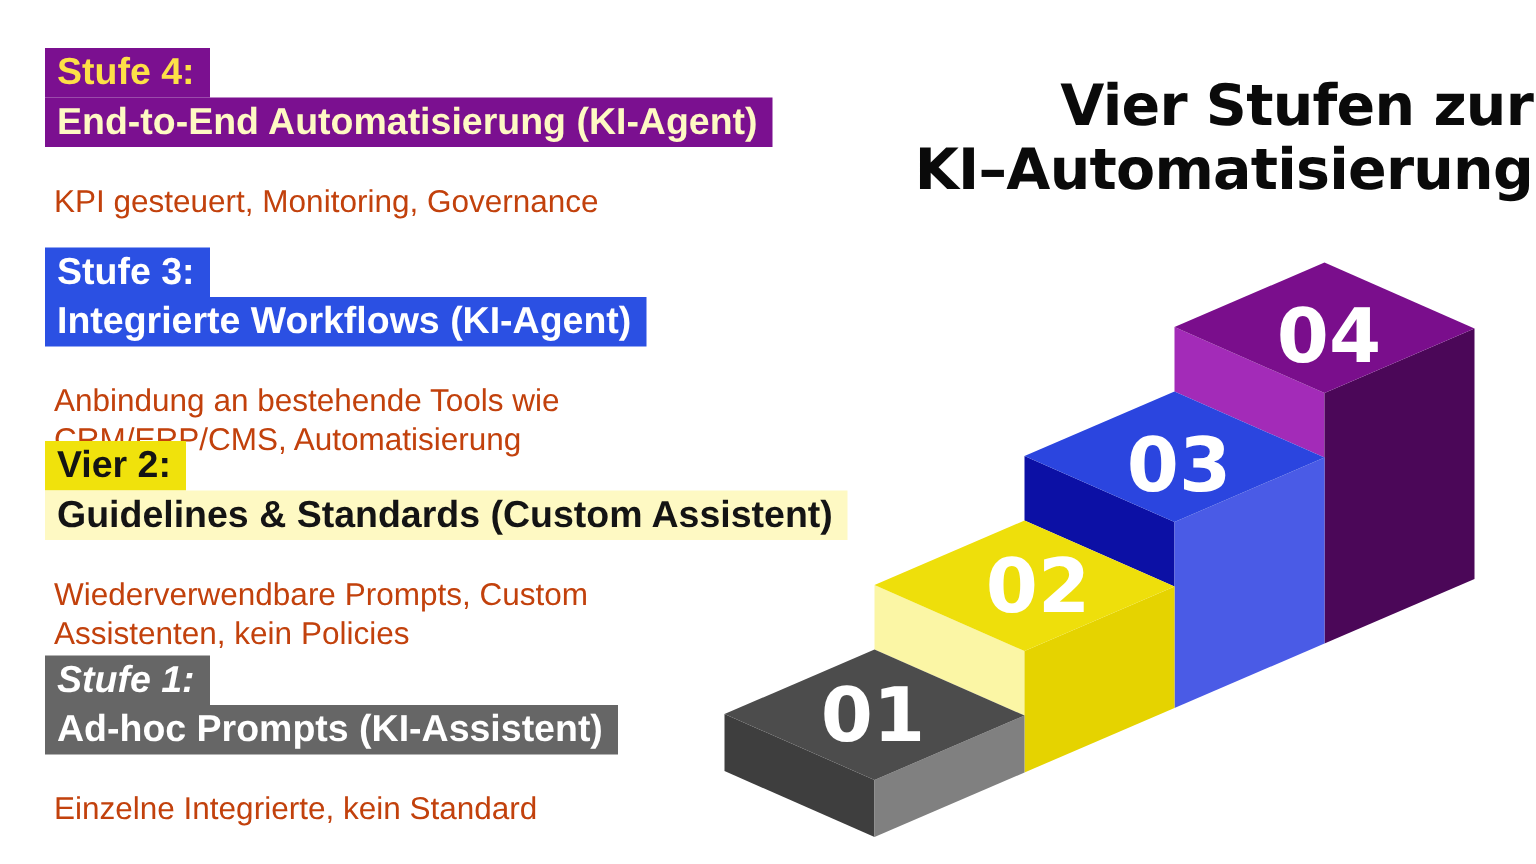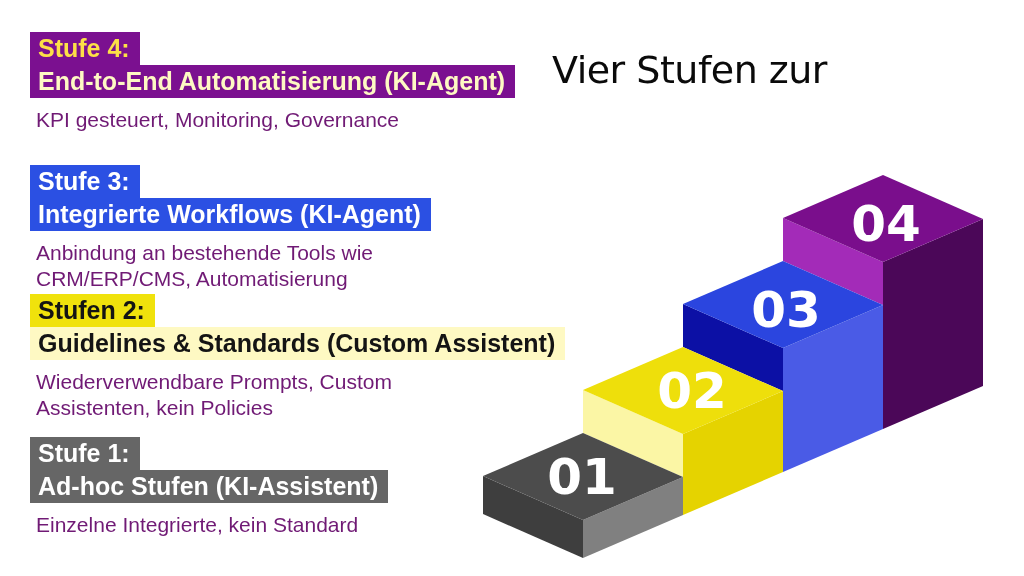--- a/index.html
+++ b/index.html
@@ -7,37 +7,37 @@
     width:1024px;height:576px;position:relative;overflow:hidden;
     background:#ffffff;
     font-family:"Liberation Sans",sans-serif;
     -webkit-font-smoothing:antialiased;
   }
   .canvas{position:absolute;inset:0;}
 
   
   .title{
     position:absolute;left:552px;top:24px;width:470px;
-    text-align:left;color:#0a0a0a;
+    text-align:right;color:#0a0a0a;
     font-family:"DejaVu Sans","Liberation Sans",sans-serif;
-    font-weight:400;font-size:38px;line-height:43px;letter-spacing:-0.5px;
+    font-weight:700;font-size:38px;line-height:43px;letter-spacing:-0.5px;
   }
   .title span{display:block;}
 
   
   .stage{position:absolute;left:30px;}
   .stage-label,.stage-heading{
     display:table; 
     padding:1px 10px 2px 8px;
     font-weight:700;font-size:25px;line-height:30px;
     white-space:nowrap;
   }
   .stage-desc{
-    margin-top:9px;padding-left:6px;
-    font-size:21px;line-height:26px;color:#701a75;
+    margin-top:24px;padding-left:6px;
+    font-size:21px;line-height:26px;color:#c2410c;
     white-space:pre-line;
   }
   .stage-4{top:32px;}
   .stage-3{top:165px;}
   .stage-2{top:294px;}
   .stage-1{top:437px;}
 
   
   svg.stairs{position:absolute;left:0;top:0;width:1024px;height:576px;}
   svg.stairs text{
@@ -46,45 +46,46 @@
     text-anchor:middle;dominant-baseline:central;
   }
 </style>
 </head>
 <body>
 
 <div class="canvas">
 
   <h1 class="title">
     <span>Vier Stufen zur</span>
+    <span>KI–Automatisierung</span>
   </h1>
 
   <section class="stage stage-4">
     <div class="stage-label" style="background-color: rgb(123, 16, 144); color: #fde047;">Stufe 4:</div>
     <div class="stage-heading" style="background-color: rgb(123, 16, 144); color: #fef9c3;">End-to-End Automatisierung (KI-Agent)</div>
     <div class="stage-desc">KPI gesteuert, Monitoring, Governance</div>
   </section>
 
   <section class="stage stage-3">
     <div class="stage-label" style="background-color: rgb(43, 80, 227); color: rgb(255, 255, 255);">Stufe 3:</div>
     <div class="stage-heading" style="background-color: rgb(43, 80, 227); color: rgb(255, 255, 255);">Integrierte Workflows (KI-Agent)</div>
     <div class="stage-desc">Anbindung an bestehende Tools wie
 CRM/ERP/CMS, Automatisierung</div>
   </section>
 
   <section class="stage stage-2">
-    <div class="stage-label" style="background-color: rgb(240, 226, 12); color: rgb(20, 20, 20);">Stufen 2:</div>
+    <div class="stage-label" style="background-color: rgb(240, 226, 12); color: rgb(20, 20, 20);">Vier 2:</div>
     <div class="stage-heading" style="background-color: #fef9c3; color: rgb(20, 20, 20);">Guidelines &amp; Standards (Custom Assistent)</div>
     <div class="stage-desc">Wiederverwendbare Prompts, Custom
 Assistenten, kein Policies</div>
   </section>
 
   <section class="stage stage-1">
-    <div class="stage-label" style="background-color: rgb(102, 102, 102); color: rgb(255, 255, 255);">Stufe 1:</div>
-    <div class="stage-heading" style="background-color: rgb(102, 102, 102); color: rgb(255, 255, 255);">Ad-hoc Stufen (KI-Assistent)</div>
+    <div class="stage-label" style="background-color: rgb(102, 102, 102); color: rgb(255, 255, 255); font-style: italic;">Stufe 1:</div>
+    <div class="stage-heading" style="background-color: rgb(102, 102, 102); color: rgb(255, 255, 255);">Ad-hoc Prompts (KI-Assistent)</div>
     <div class="stage-desc">Einzelne Integrierte, kein Standard</div>
   </section>
 
   <svg class="stairs" viewBox="0 0 1024 576" aria-hidden="true">
 
     <g>
       <polygon points="783,218 883,262 883,305 783,261" style="fill: rgb(163, 43, 184);"></polygon>
       <polygon points="883,262 983,219 983,386 883,429" style="fill: rgb(75, 7, 88);"></polygon>
       <polygon points="783,218 883,175 983,219 883,262" style="fill: rgb(122, 14, 140);"></polygon>
       <text x="886" y="224" style="fill: rgb(255, 255, 255);">04</text>

